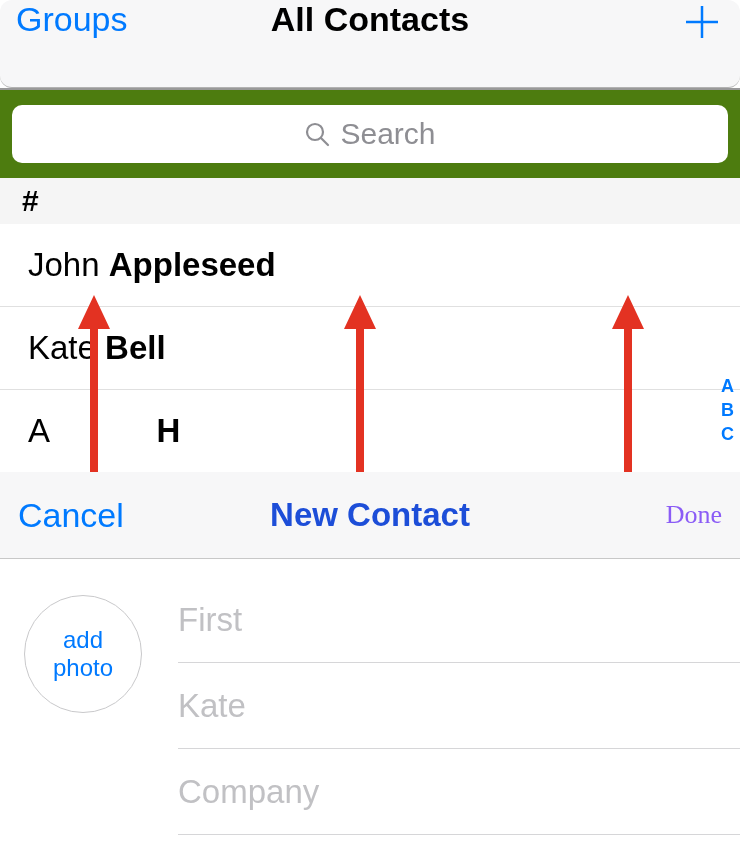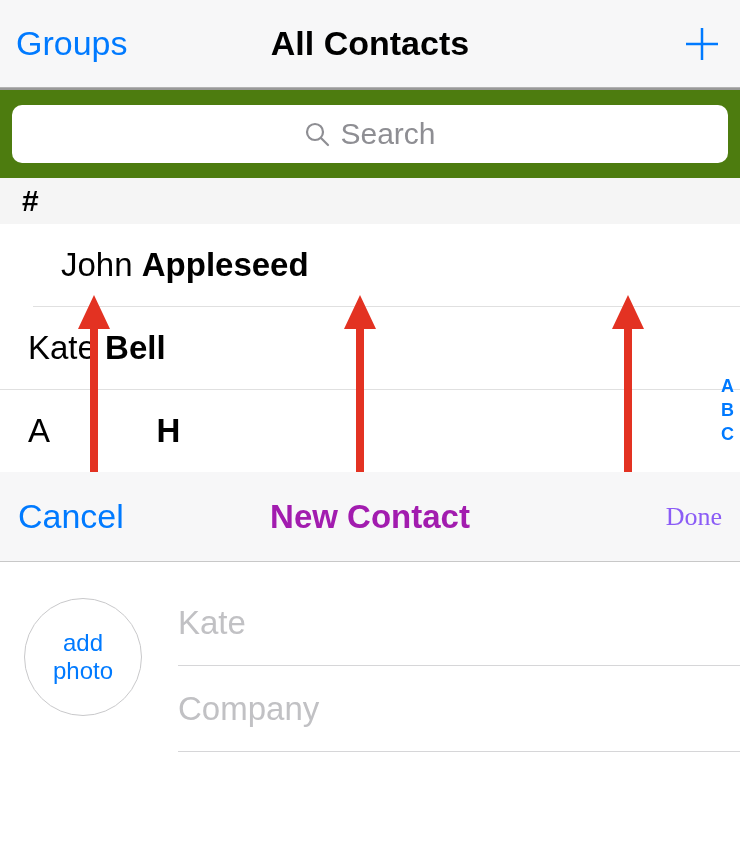--- a/index.html
+++ b/index.html
@@ -11,24 +11,24 @@
     overflow: hidden;
     position: relative;
   }
 
   
   .nav-bar {
     height: 88px;
     background: #f7f7f8;
     border-bottom: 1px solid #b2b2b2;
     display: flex;
-    align-items: center;
     justify-content: space-between;
     padding: 0 16px;
     position: relative;
+    border-radius: 12px;
   }
   .nav-bar .left {
     color: #007aff;
     font-size: 34px;
     font-weight: 400;
   }
   .nav-bar .title {
     position: absolute;
     left: 0; right: 0;
     text-align: center;
@@ -76,21 +76,20 @@
   
   .contact-row {
     padding: 22px 28px;
     font-size: 33px;
     color: #000;
     border-bottom: 1px solid #e0e0e0;
     margin-left: 0;
   }
   .contact-row:first-of-type {
     border-top: none;
-    margin-left: 33px;
   }
   .first-name { font-weight: 400; }
   .last-name { font-weight: 700; }
   .list-area {
     position: relative;
     background:#fff;
     height: 260px;
     overflow:hidden;
   }
   .partial-row {
@@ -144,21 +143,21 @@
   .sheet-nav .cancel {
     color:#007aff;
     font-size: 34px;
   }
   .sheet-nav .title {
     position:absolute;
     left:0; right:0;
     text-align:center;
     font-size:33px;
     font-weight:600;
-    color:#a21caf;
+    color:#1d4ed8;
     pointer-events:none;
   }
   .sheet-nav .done {
     color:#8b5cf6;
     font-size: 26px;
     font-weight:500;
     font-family:Liberation Serif, serif;
   }
 
   .form-area {
@@ -270,20 +269,23 @@
   </div>
   <div class="form-area">
     <div class="photo-circle">
       <div>
         <div>add</div>
         <div>photo</div>
       </div>
     </div>
     <div class="fields">
       <div class="field">
+        <span>First</span>
+      </div>
+      <div class="field">
         <span>Kate</span>
       </div>
       <div class="field">
         <span>Company</span>
       </div>
     </div>
   </div>
 </div>
 
 </body></html>

